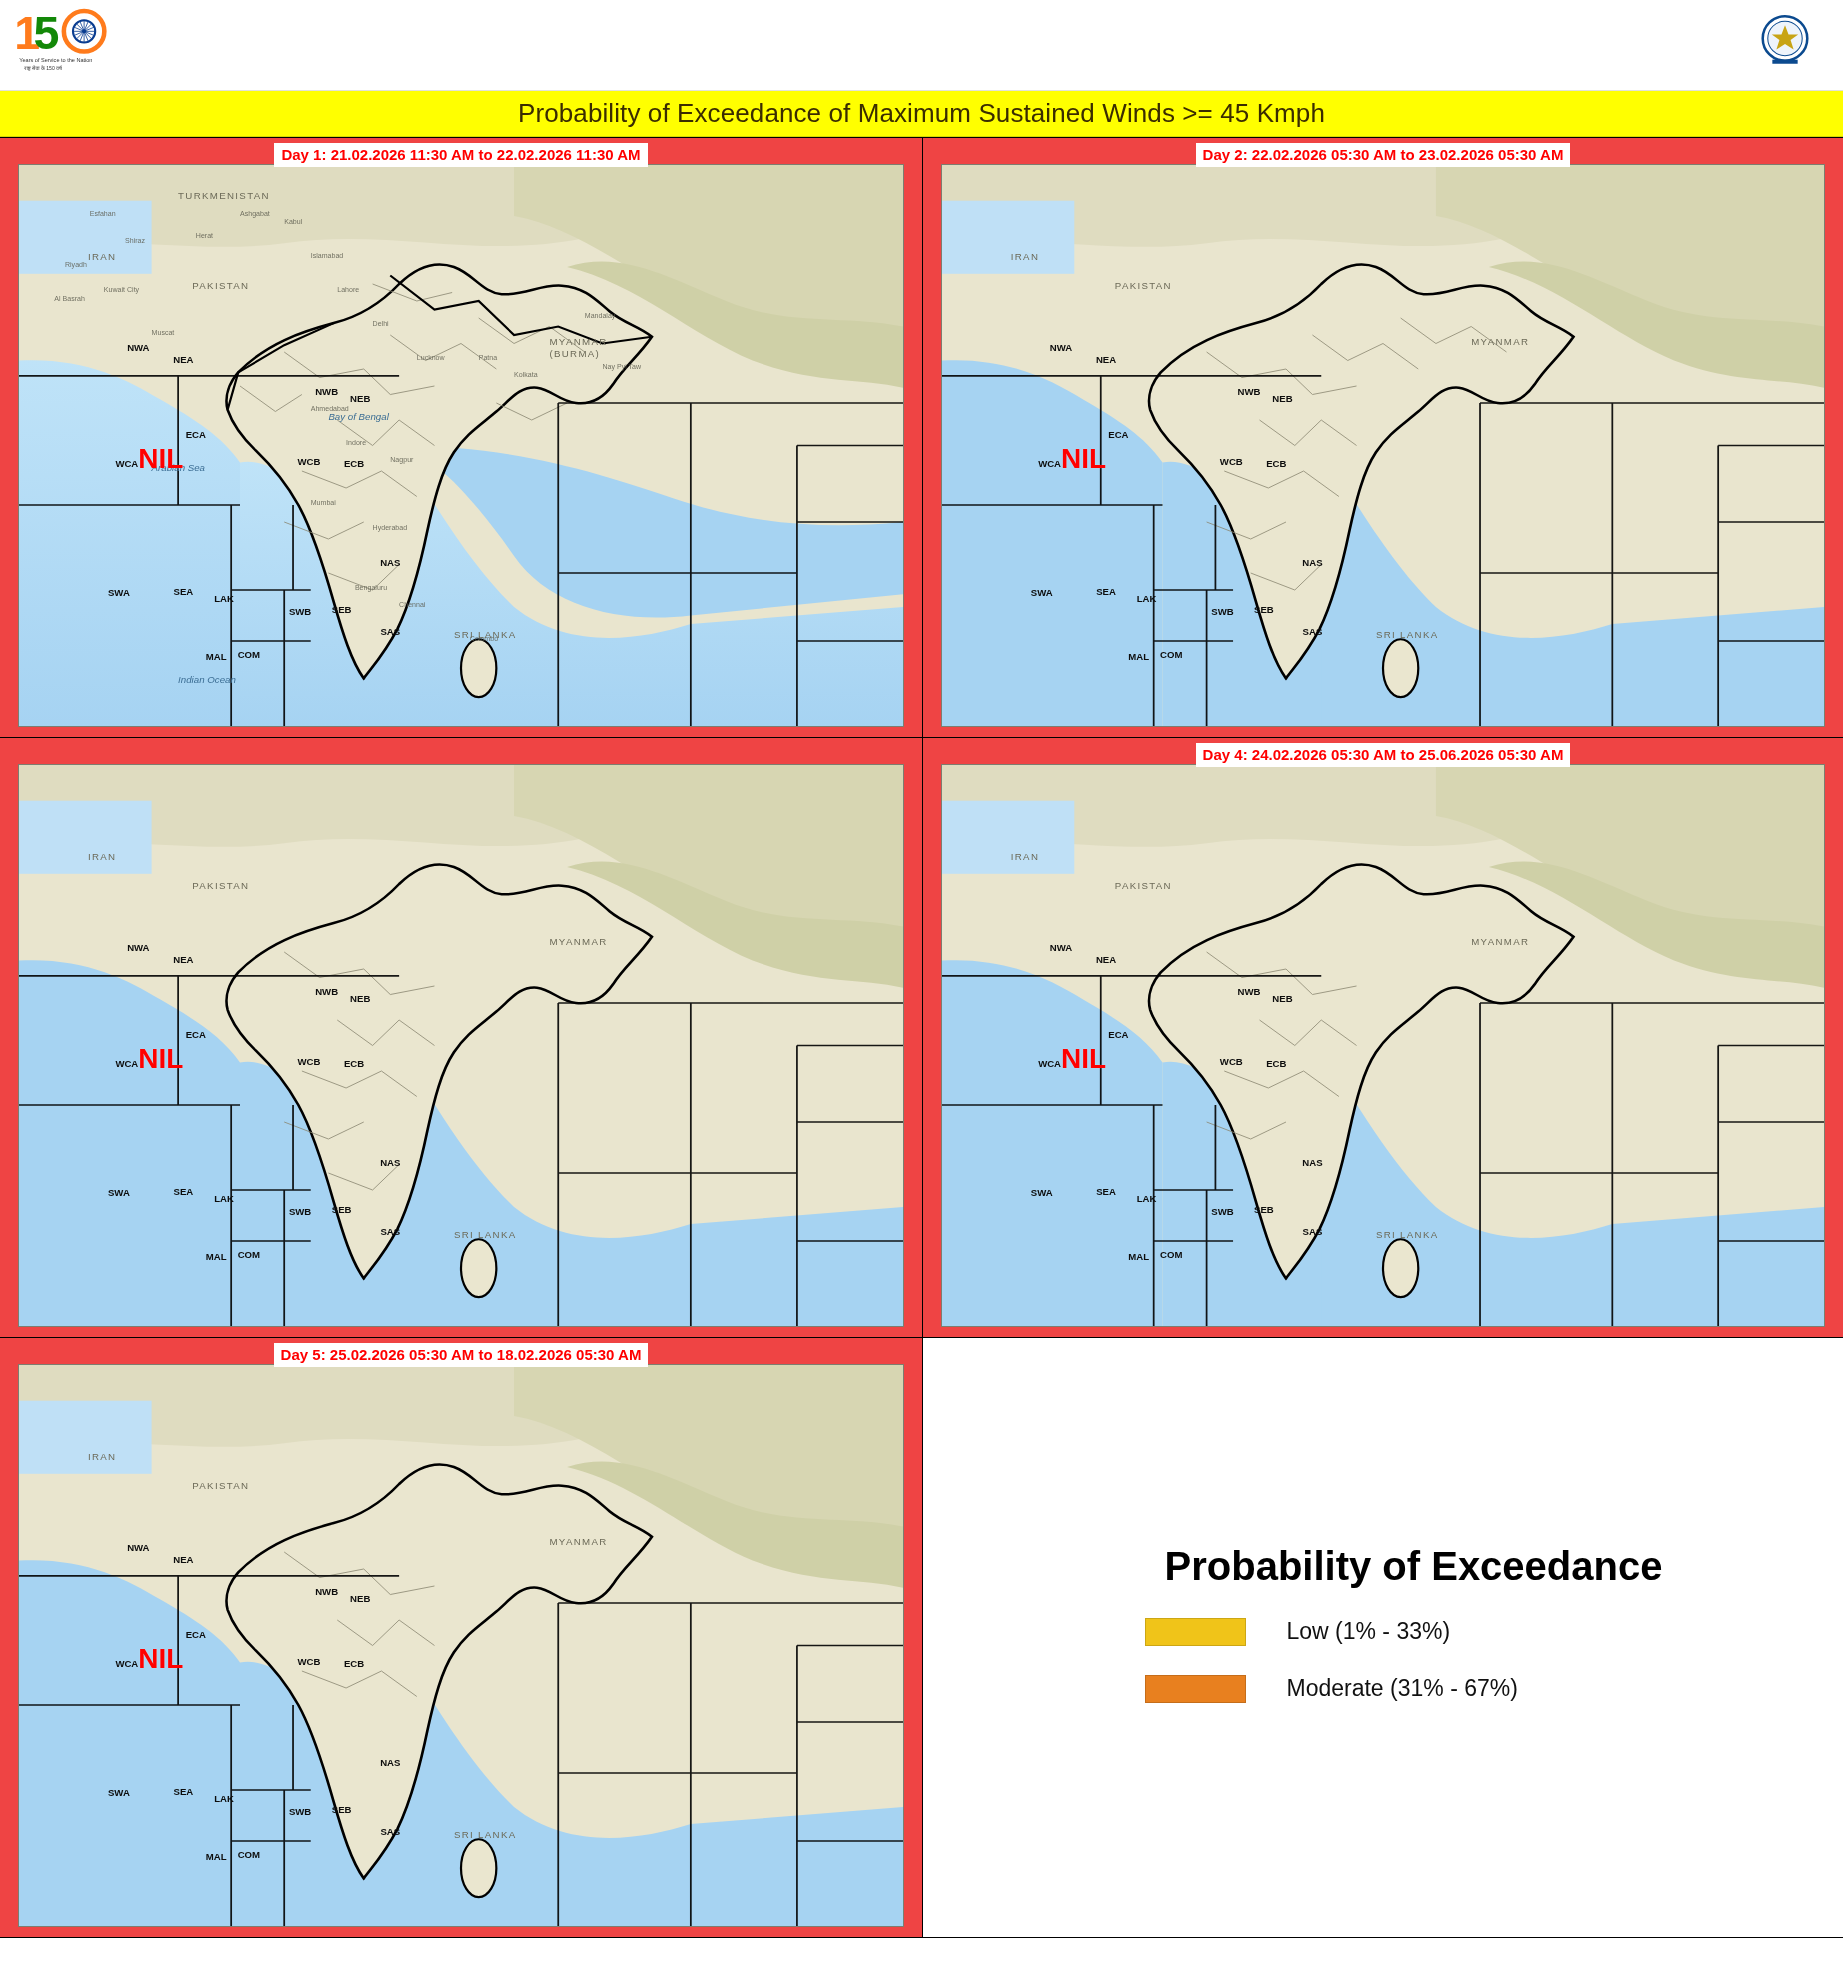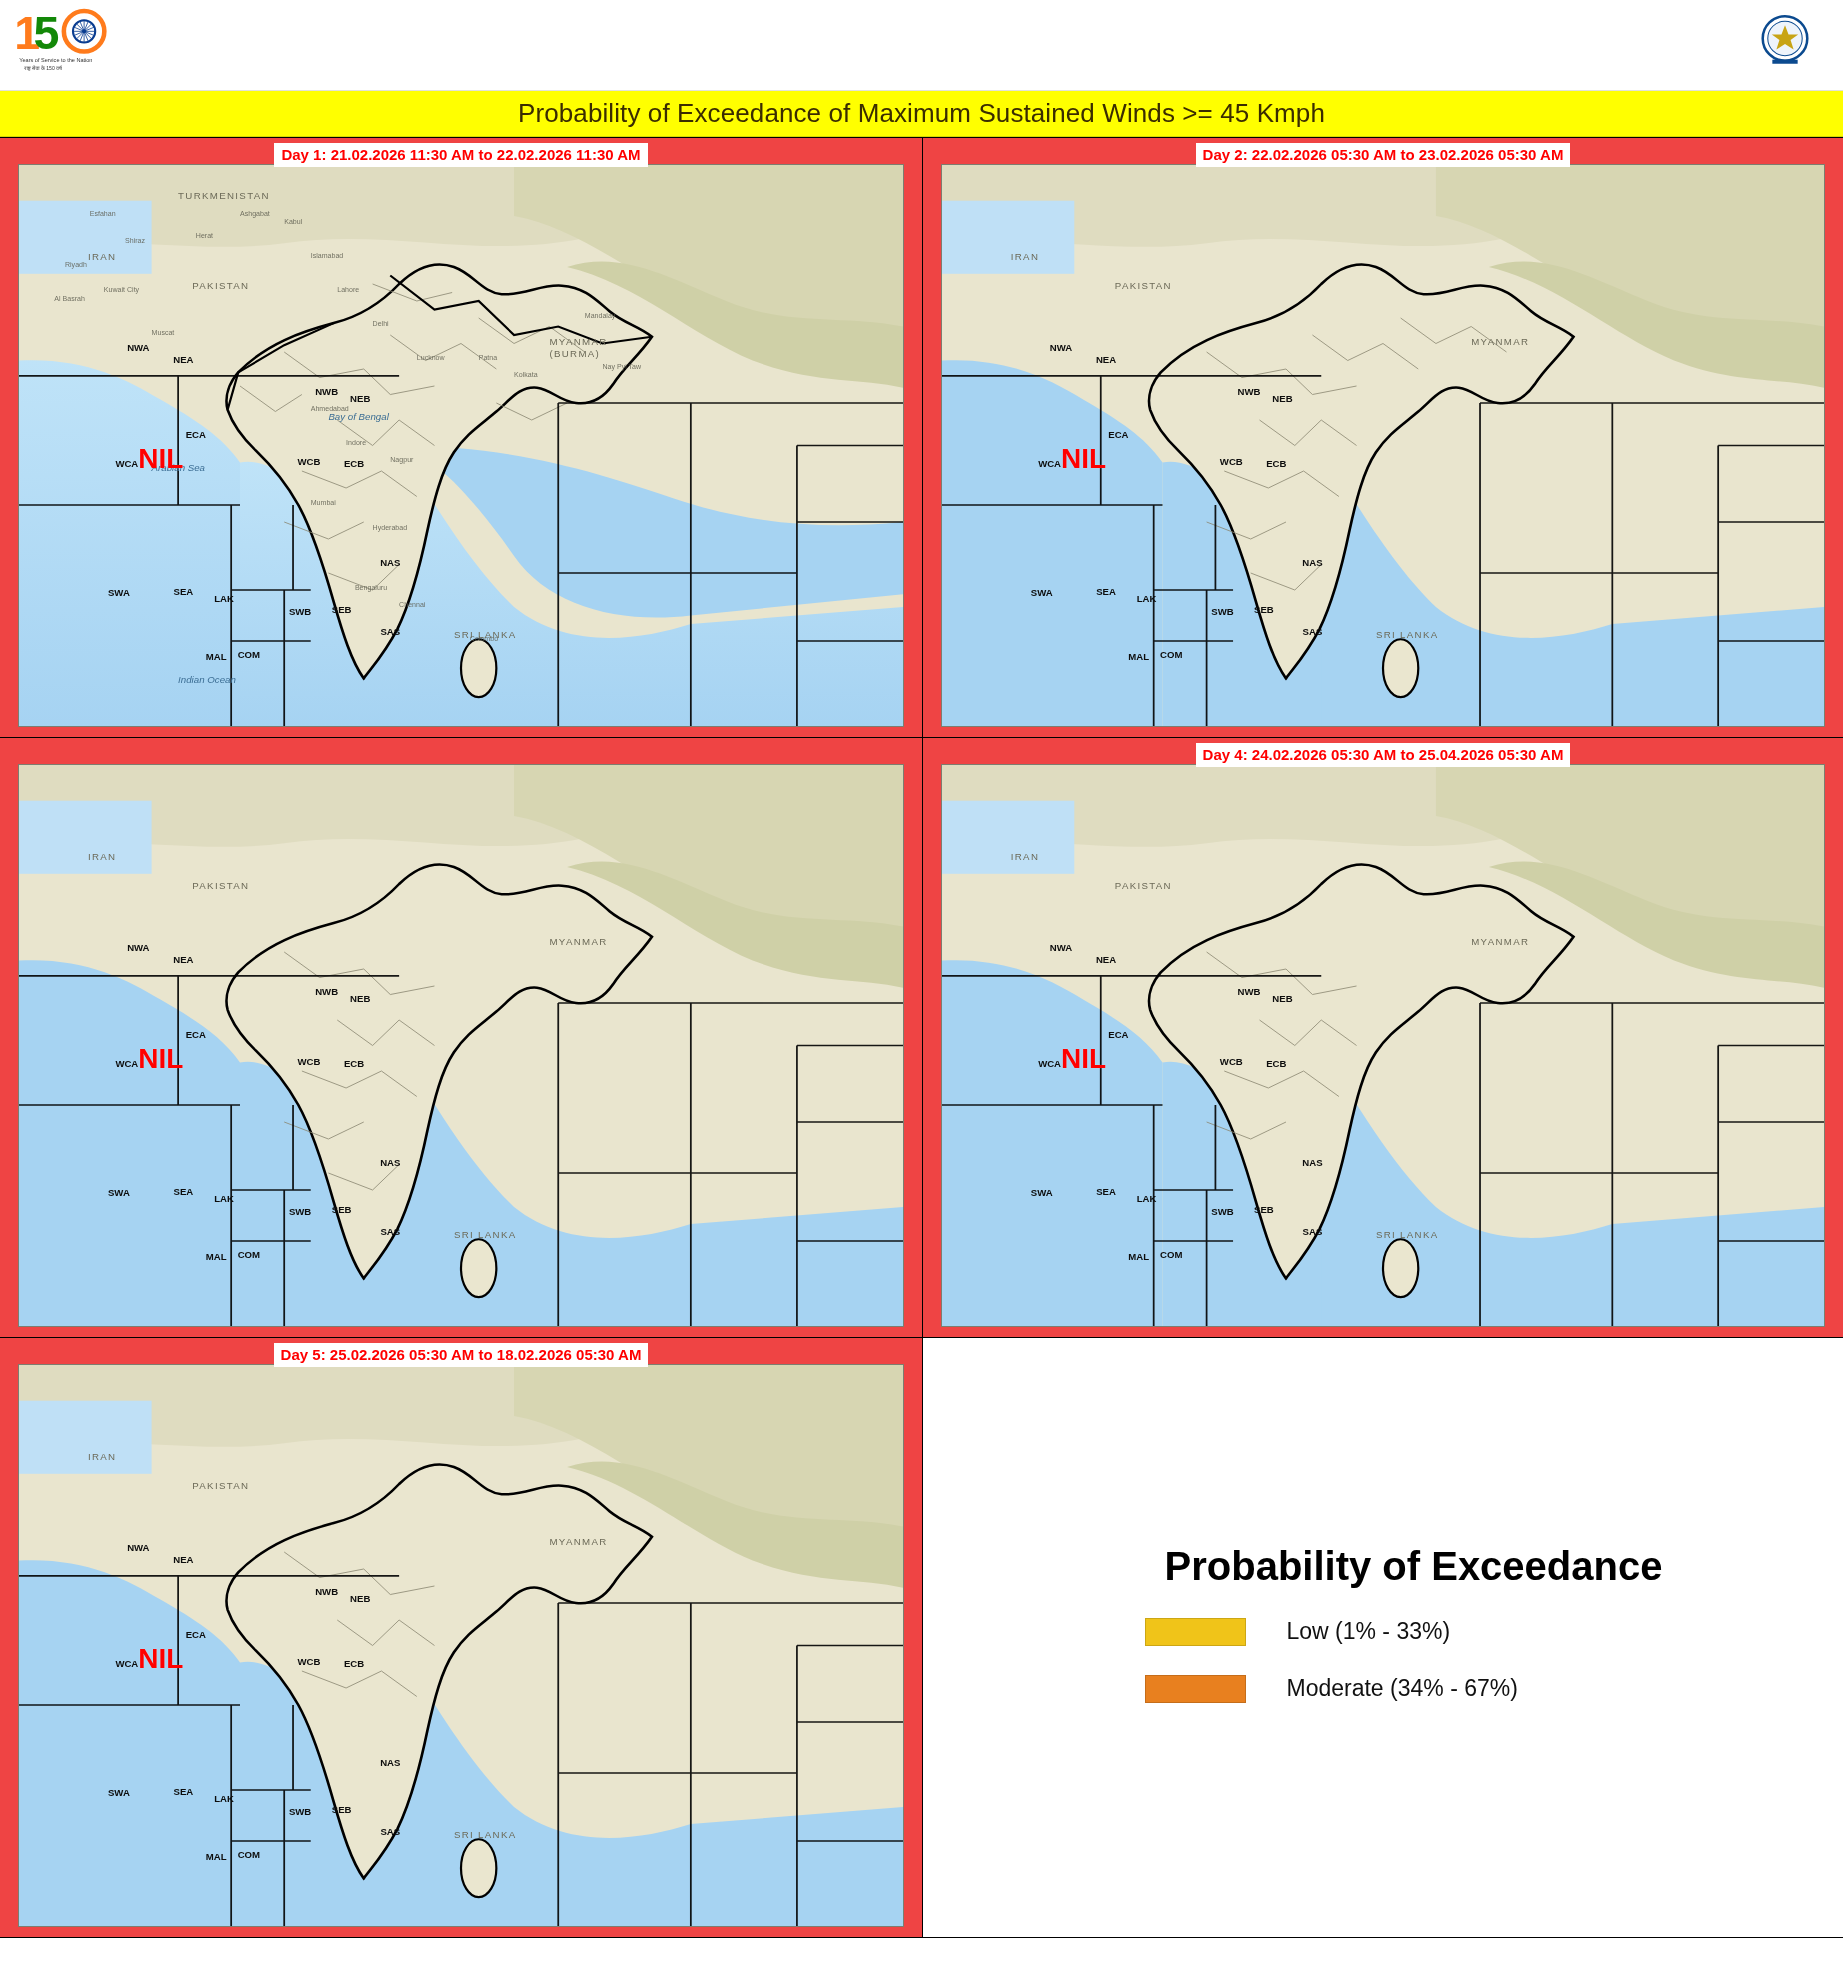--- a/index.html
+++ b/index.html
@@ -433,21 +433,21 @@
         <div class="zone" style="left:37.9%;  top:53.2%;">ECB</div>
         <div class="zone" style="left:31.8%;  top:79.5%;">SWB</div>
         <div class="zone" style="left:36.5%;  top:79.2%;">SEB</div>
         <div class="zone" style="left:42.0%;  top:70.8%;">NAS</div>
         <div class="zone" style="left:42.0%;  top:83.0%;">SAS</div>
       </div>
     </div>
 
     <div class="panel right">
       <div class="panel-caption">
-        <span>Day 4: 24.02.2026 05:30 AM to 25.04.2026 05:30 AM</span>
+        <span>Day 4: 24.02.2026 05:30 AM to 25.06.2026 05:30 AM</span>
       </div>
       <div class="panel-inner">
         <svg class="map-svg" viewBox="0 0 1000 660" preserveAspectRatio="none">
           <rect x="0" y="0" width="1000" height="660" fill="#e9e5ce"></rect>
           <path d="M0 0 H1000 V70 C880 90 760 60 640 86 C520 112 420 74 300 92 C200 106 100 80 0 96 Z" fill="#dfdcc0"></path>
           <path d="M560 60 C640 74 720 150 790 178 C860 206 930 190 1000 206 L1000 0 L560 0 Z" fill="#d7d6b2"></path>
           <path d="M620 120 C700 140 760 200 830 230 C900 258 950 250 1000 262 L1000 190 C930 176 870 190 800 160 C730 130 680 100 620 120 Z" fill="#cfd0a7"></path>
           <rect x="0" y="42" width="150" height="86" fill="#bfe0f6"></rect>
           <path d="M0 230 C70 226 120 250 160 276 C200 300 230 320 250 350 L250 660 L0 660 Z" fill="#a6d3f2"></path>
           <path d="M250 350 C300 340 360 420 400 470 C440 520 470 560 500 600 L500 660 L250 660 Z" fill="#a6d3f2"></path>
@@ -579,21 +579,21 @@
       <div class="legend-box">
         <div class="legend-title">Probability of Exceedance</div>
 
         <div class="legend-row">
           <div class="legend-swatch" style="background:#f0c419;"></div>
           <div class="legend-label">Low (1% - 33%)</div>
         </div>
 
         <div class="legend-row">
           <div class="legend-swatch" style="background:#e8801f;"></div>
-          <div class="legend-label">Moderate (34% - 67%)</div>
+          <div class="legend-label">Moderate (31% - 67%)</div>
         </div>
 
       </div>
     </div>
 
   </div>
 </div>
 
 
 </body></html>

